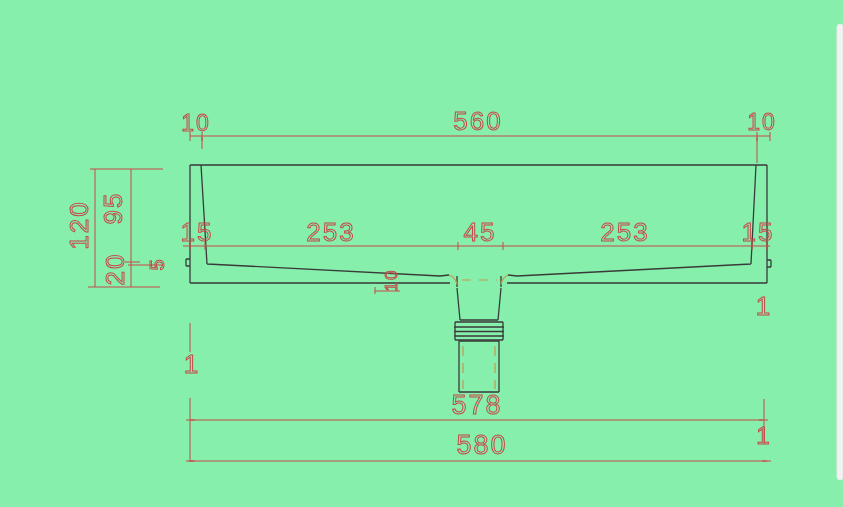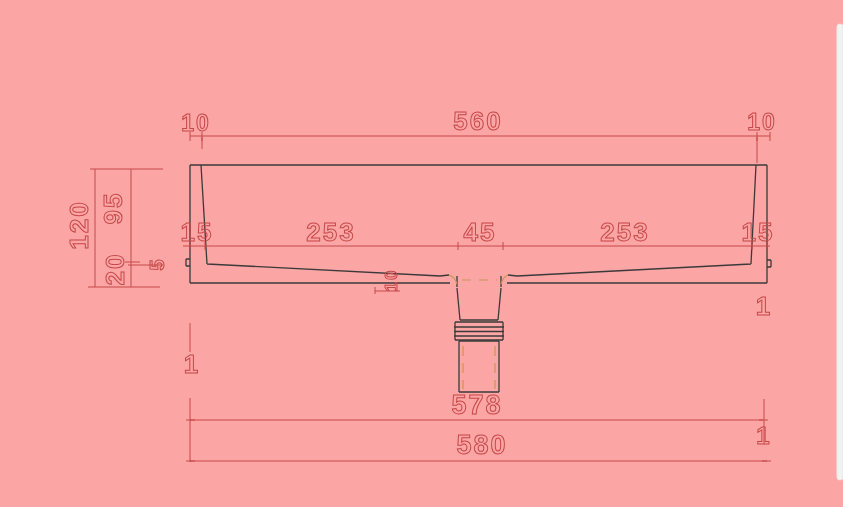--- a/index.html
+++ b/index.html
@@ -1,22 +1,21 @@
 <!DOCTYPE html>
 <html><head>
 <meta charset="utf-8">
 <style>
   html,body{margin:0;padding:0;background:#ffffff;}
   .page{
     position:relative;
     width:843px;height:507px;
-    background:#fca5a5;
+    background:#86efac;
     overflow:hidden;
     font-family:"Liberation Sans", sans-serif;
-    font-weight:bold;
   }
   svg{display:block;}
   text{
     font-family:"Liberation Sans", sans-serif;
     text-anchor:middle;
     fill:none;
     stroke:#c64848;
     stroke-width:1;
     letter-spacing:2px;
   }

